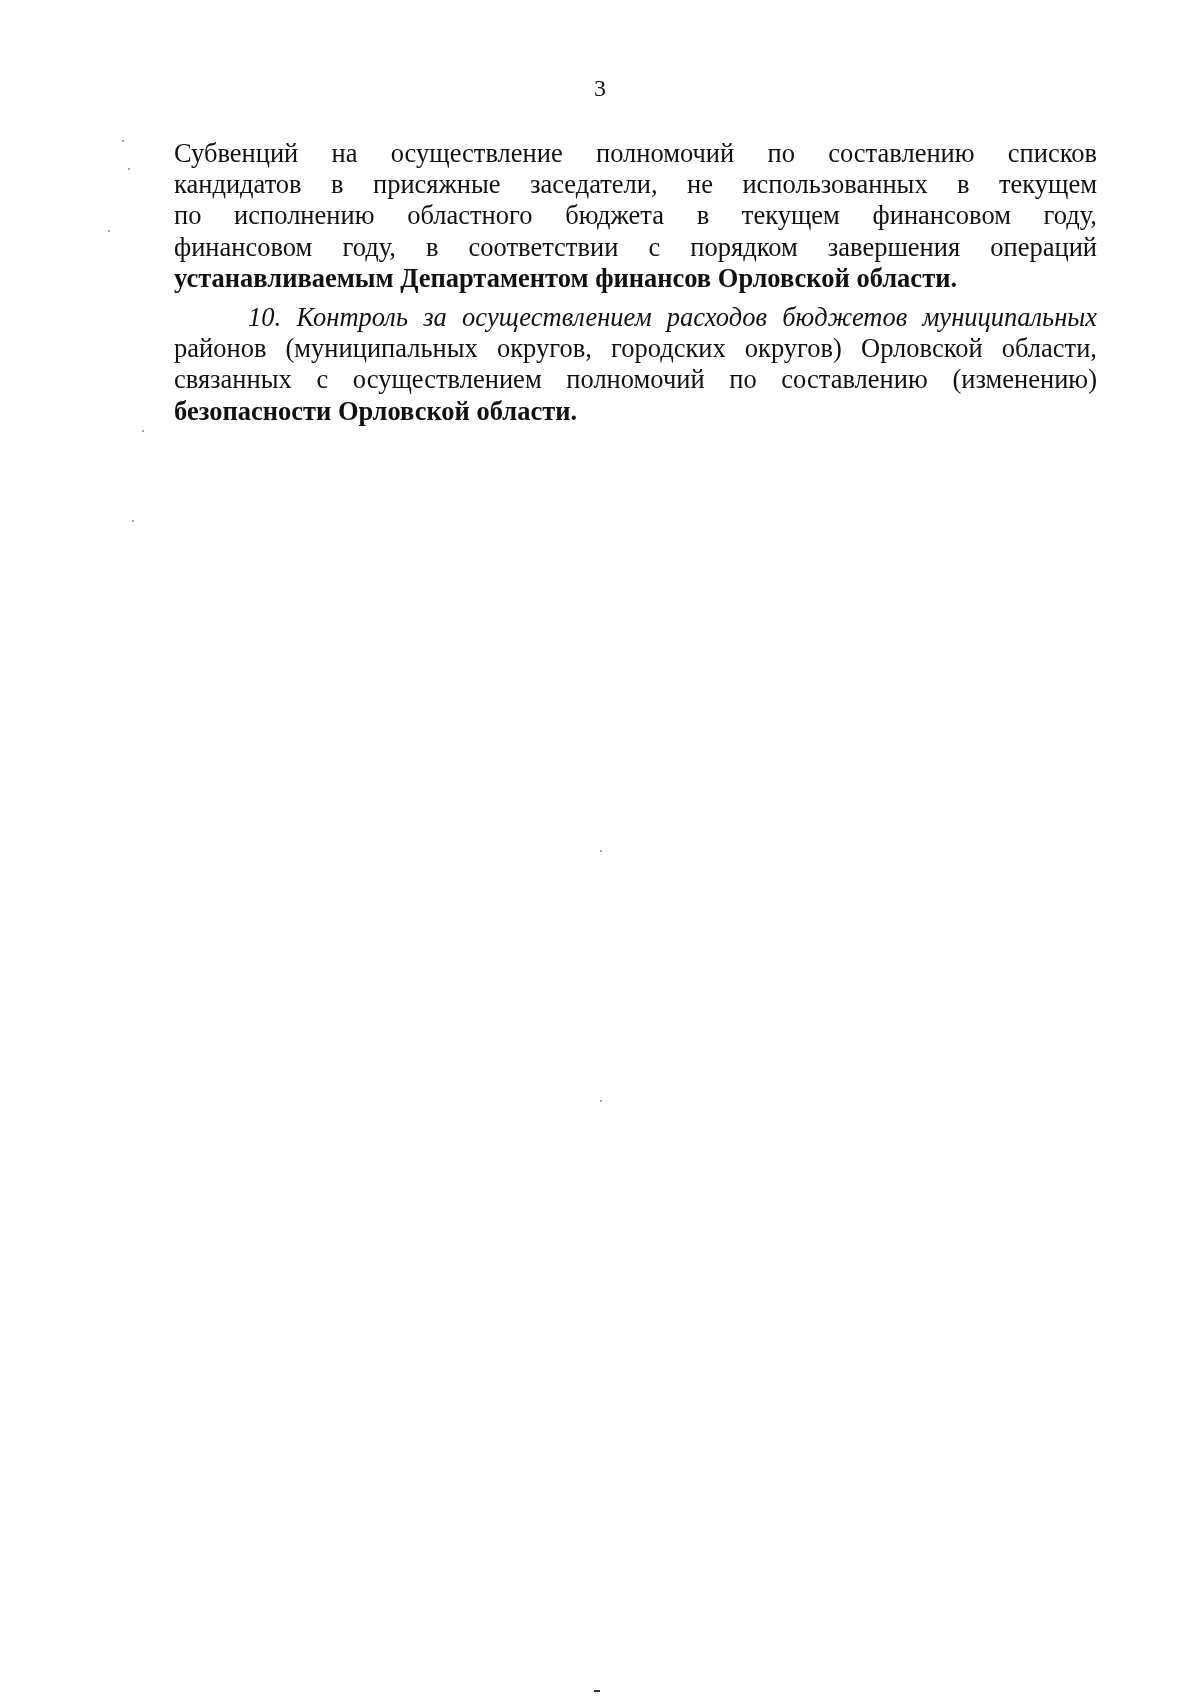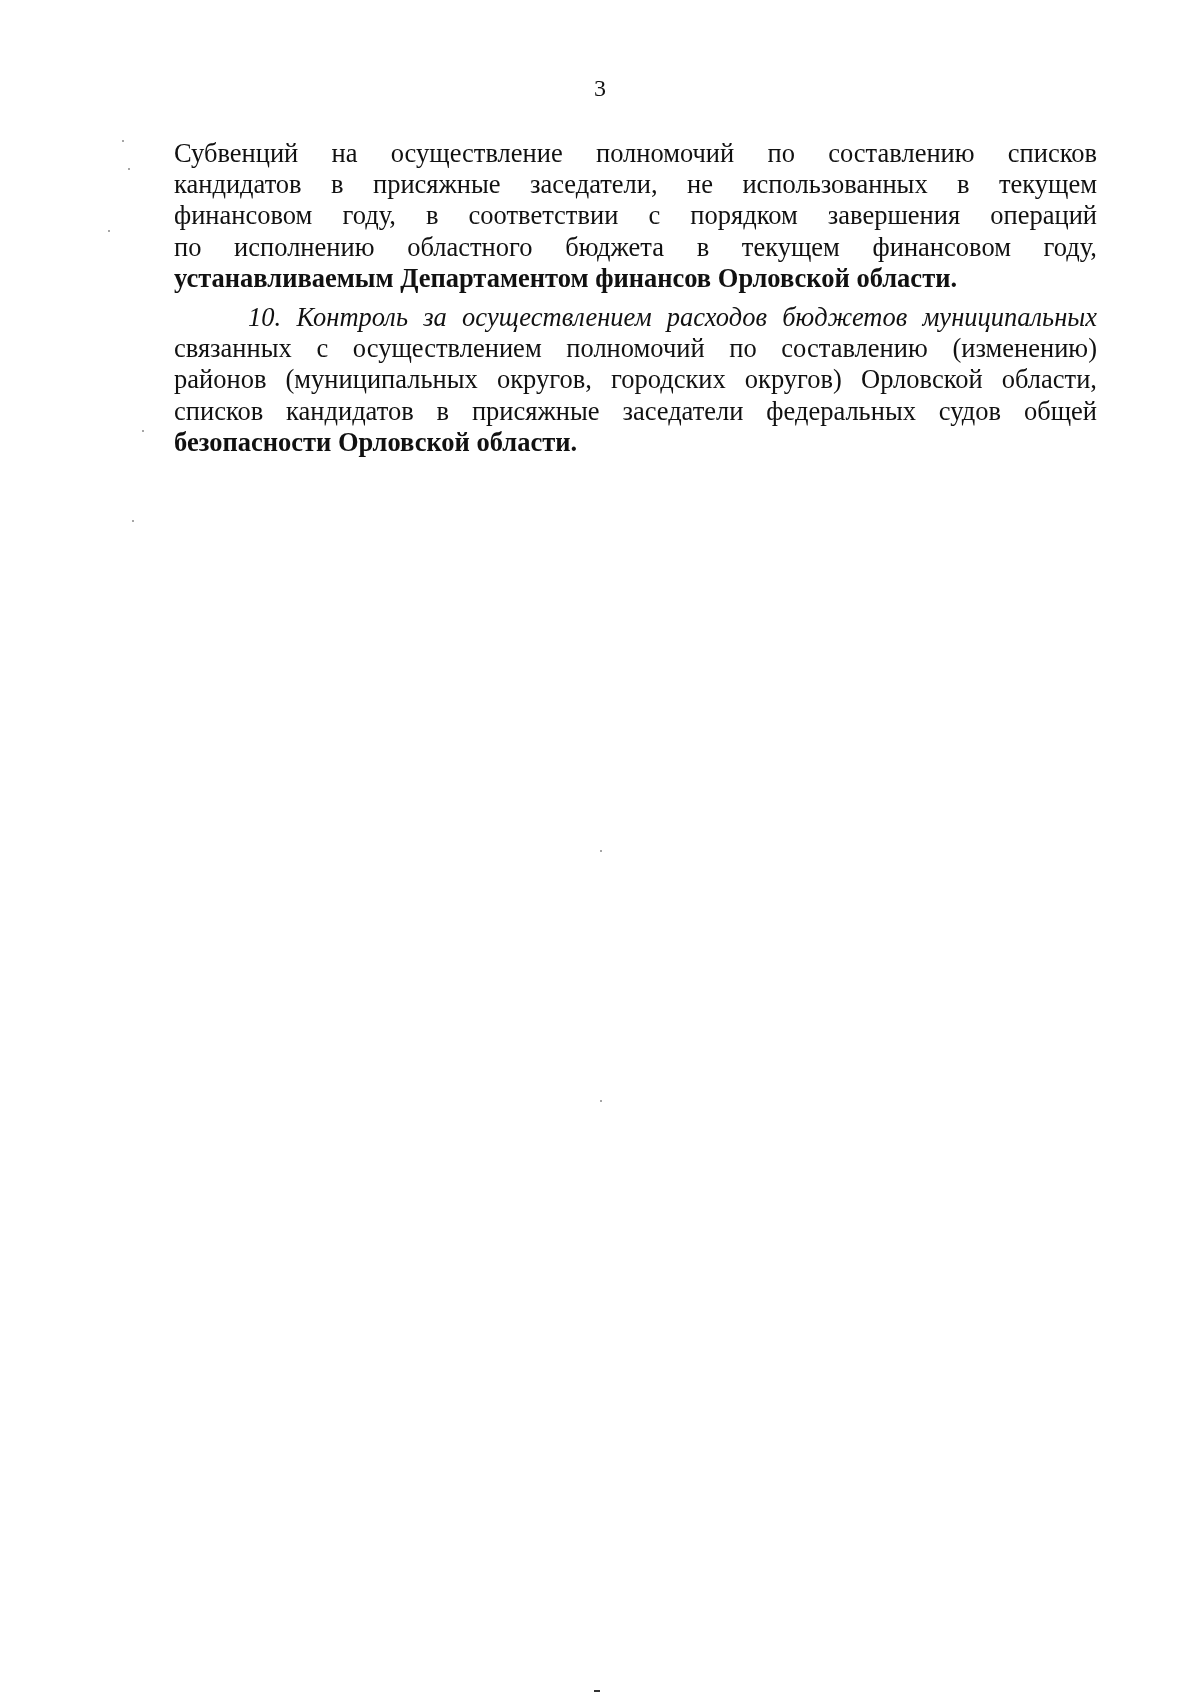--- a/index.html
+++ b/index.html
@@ -68,29 +68,28 @@
   </style>
 </head>
 <body>
 
 <div class="page-number">3</div>
 
 <div class="body-text">
   <p>
     <span class="line">Субвенций на осуществление полномочий по составлению списков</span>
     <span class="line">кандидатов в присяжные заседатели, не использованных в текущем</span>
+    <span class="line">по исполнению областного бюджета в текущем финансовом году,</span>
     <span class="line">финансовом году, в соответствии с порядком завершения операций</span>
-    <span class="line">по исполнению областного бюджета в текущем финансовом году,</span>
     <span class="line last">устанавливаемым Департаментом финансов Орловской области.</span>
   </p>
   <p>
     <span class="line indent">10. Контроль за осуществлением расходов бюджетов муниципальных</span>
+    <span class="line">районов (муниципальных округов, городских округов) Орловской области,</span>
     <span class="line">связанных с осуществлением полномочий по составлению (изменению)</span>
-    <span class="line">районов (муниципальных округов, городских округов) Орловской области,</span>
-    <span class="line">списков кандидатов в присяжные заседатели федеральных судов общей</span>
     <span class="line last">безопасности Орловской области.</span>
   </p>
 </div>
 
 <div class="speck" style="left:122px;top:140px;"></div>
 <div class="speck" style="left:128px;top:168px;"></div>
 <div class="speck" style="left:108px;top:230px;"></div>
 <div class="speck" style="left:142px;top:430px;"></div>
 <div class="speck" style="left:132px;top:520px;"></div>
 <div class="speck" style="left:600px;top:850px;"></div>

